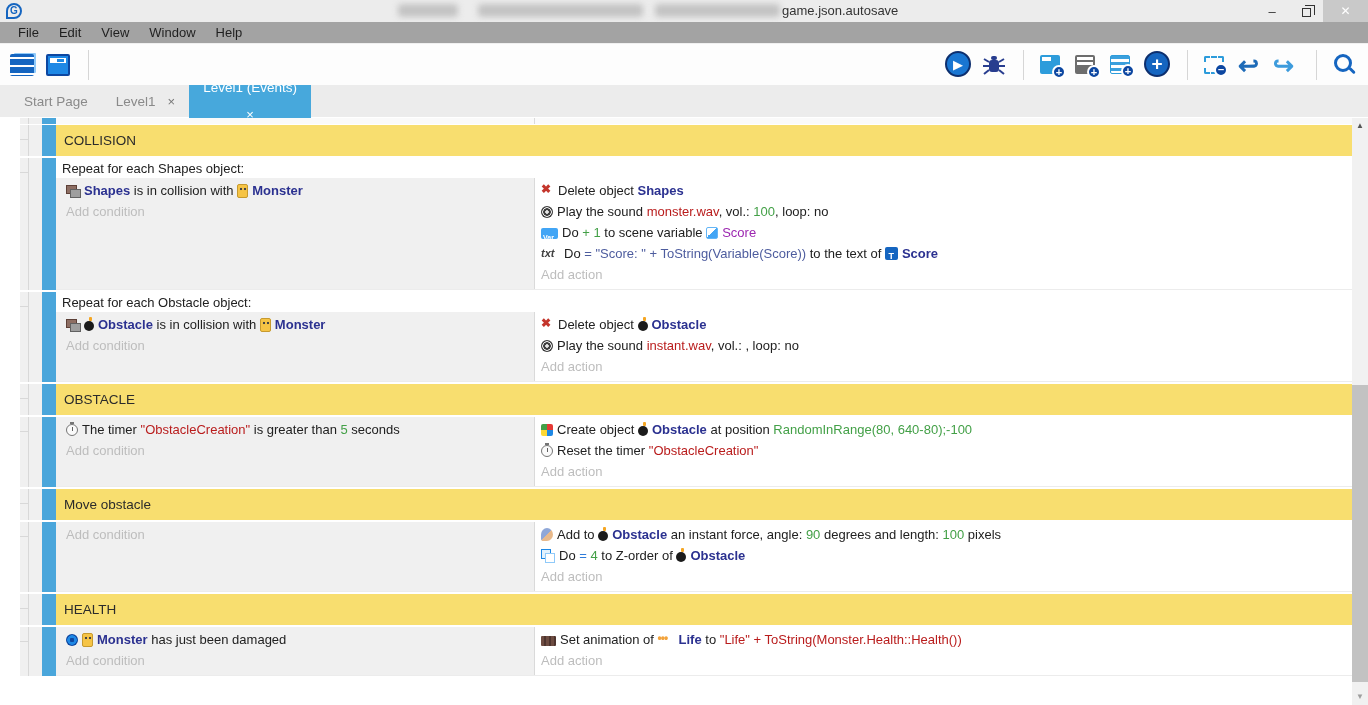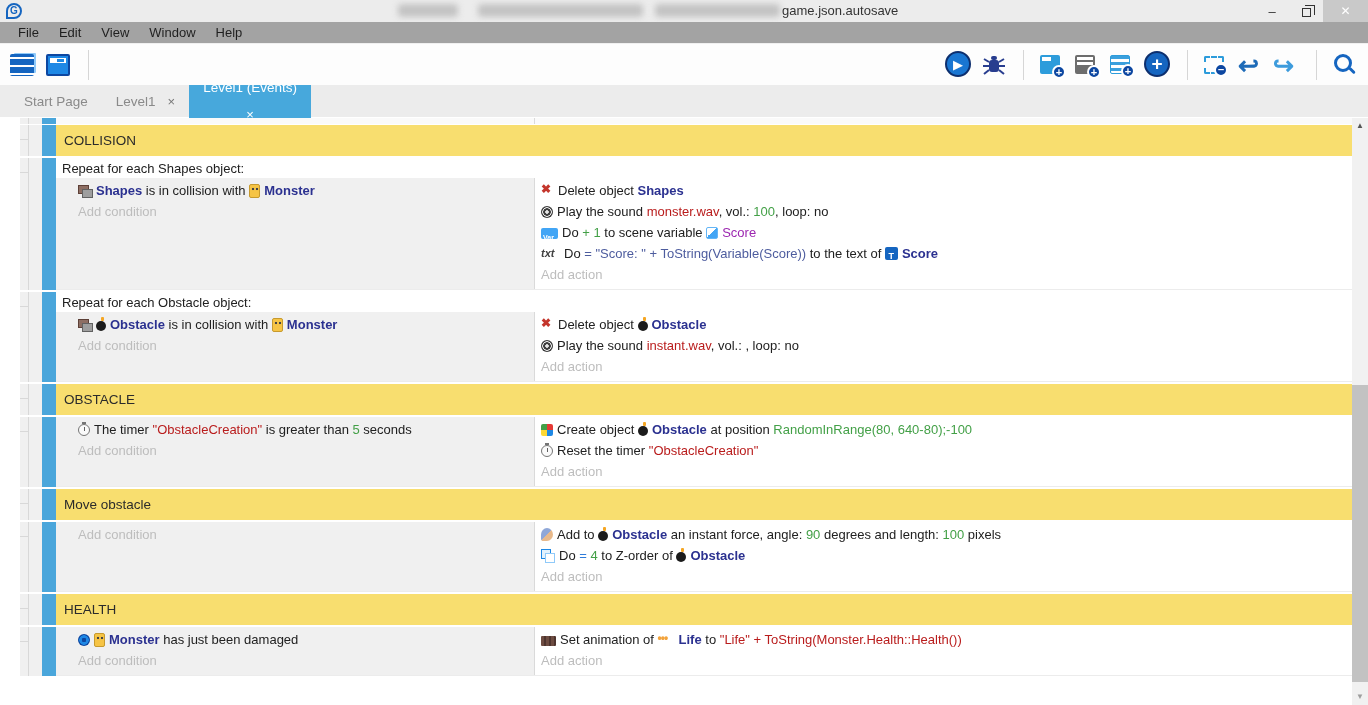--- a/index.html
+++ b/index.html
@@ -65,21 +65,21 @@
   .sheet{position:absolute;top:0;left:0;right:16px;bottom:0;overflow:hidden;margin-left:20px;}
   .block{display:flex;align-items:stretch;margin-bottom:2px;}
   .rail{width:22px;flex:none;position:relative;background:#f0f0f0;}
   .rail::before{content:'';position:absolute;left:8px;top:0;bottom:0;border-left:1px solid #d8d8d8;}
   .rail::after{content:'';position:absolute;left:0;top:14px;width:9px;border-top:1px solid #d8d8d8;}
   .bar{width:14px;flex:none;background:#4aa6db;}
   .group-hd{flex:1;background:#f8de6f;font-size:13.5px;color:#2b2b2b;line-height:31px;height:31px;padding-left:8px;}
   .ebody{flex:1;background:#fff;display:flex;flex-direction:column;border-bottom:1px solid #ececec;}
   .repeat-row{background:#fff;font-size:13px;color:#212121;padding:3px 6px 2px 6px;}
   .cols{display:flex;flex:1;align-items:stretch;}
-  .conds{width:479px;flex:none;background:#f0f0f0;border-right:1px solid #dadada;padding:2px 0 4px 16px;}
+  .conds{width:479px;flex:none;background:#f0f0f0;border-right:1px solid #dadada;padding:2px 0 4px 4px;}
   .acts{flex:1;background:#fff;padding:2px 9px 4px 0;}
   .line{font-size:13px;padding:2px 4px 2px 6px;white-space:nowrap;min-height:17px;line-height:17px;}
   .st-n{color:#212121;} .st-obj{color:#2b3190;font-weight:bold;} .st-num{color:#43a047;}
   .st-expr{color:#4d5c9e;} .st-str{color:#b91c1c;} .st-var{color:#9c27b0;} .st-eq{color:#2f7bd9;}
   .add-line{color:#bdbdbd;}
   .topstrip{height:6px;margin-bottom:1px;}
   .topstrip .ebody{border-bottom:none;}
   .topstrip .conds,.topstrip .acts{padding:0;background:#fafafa;}
 
   

